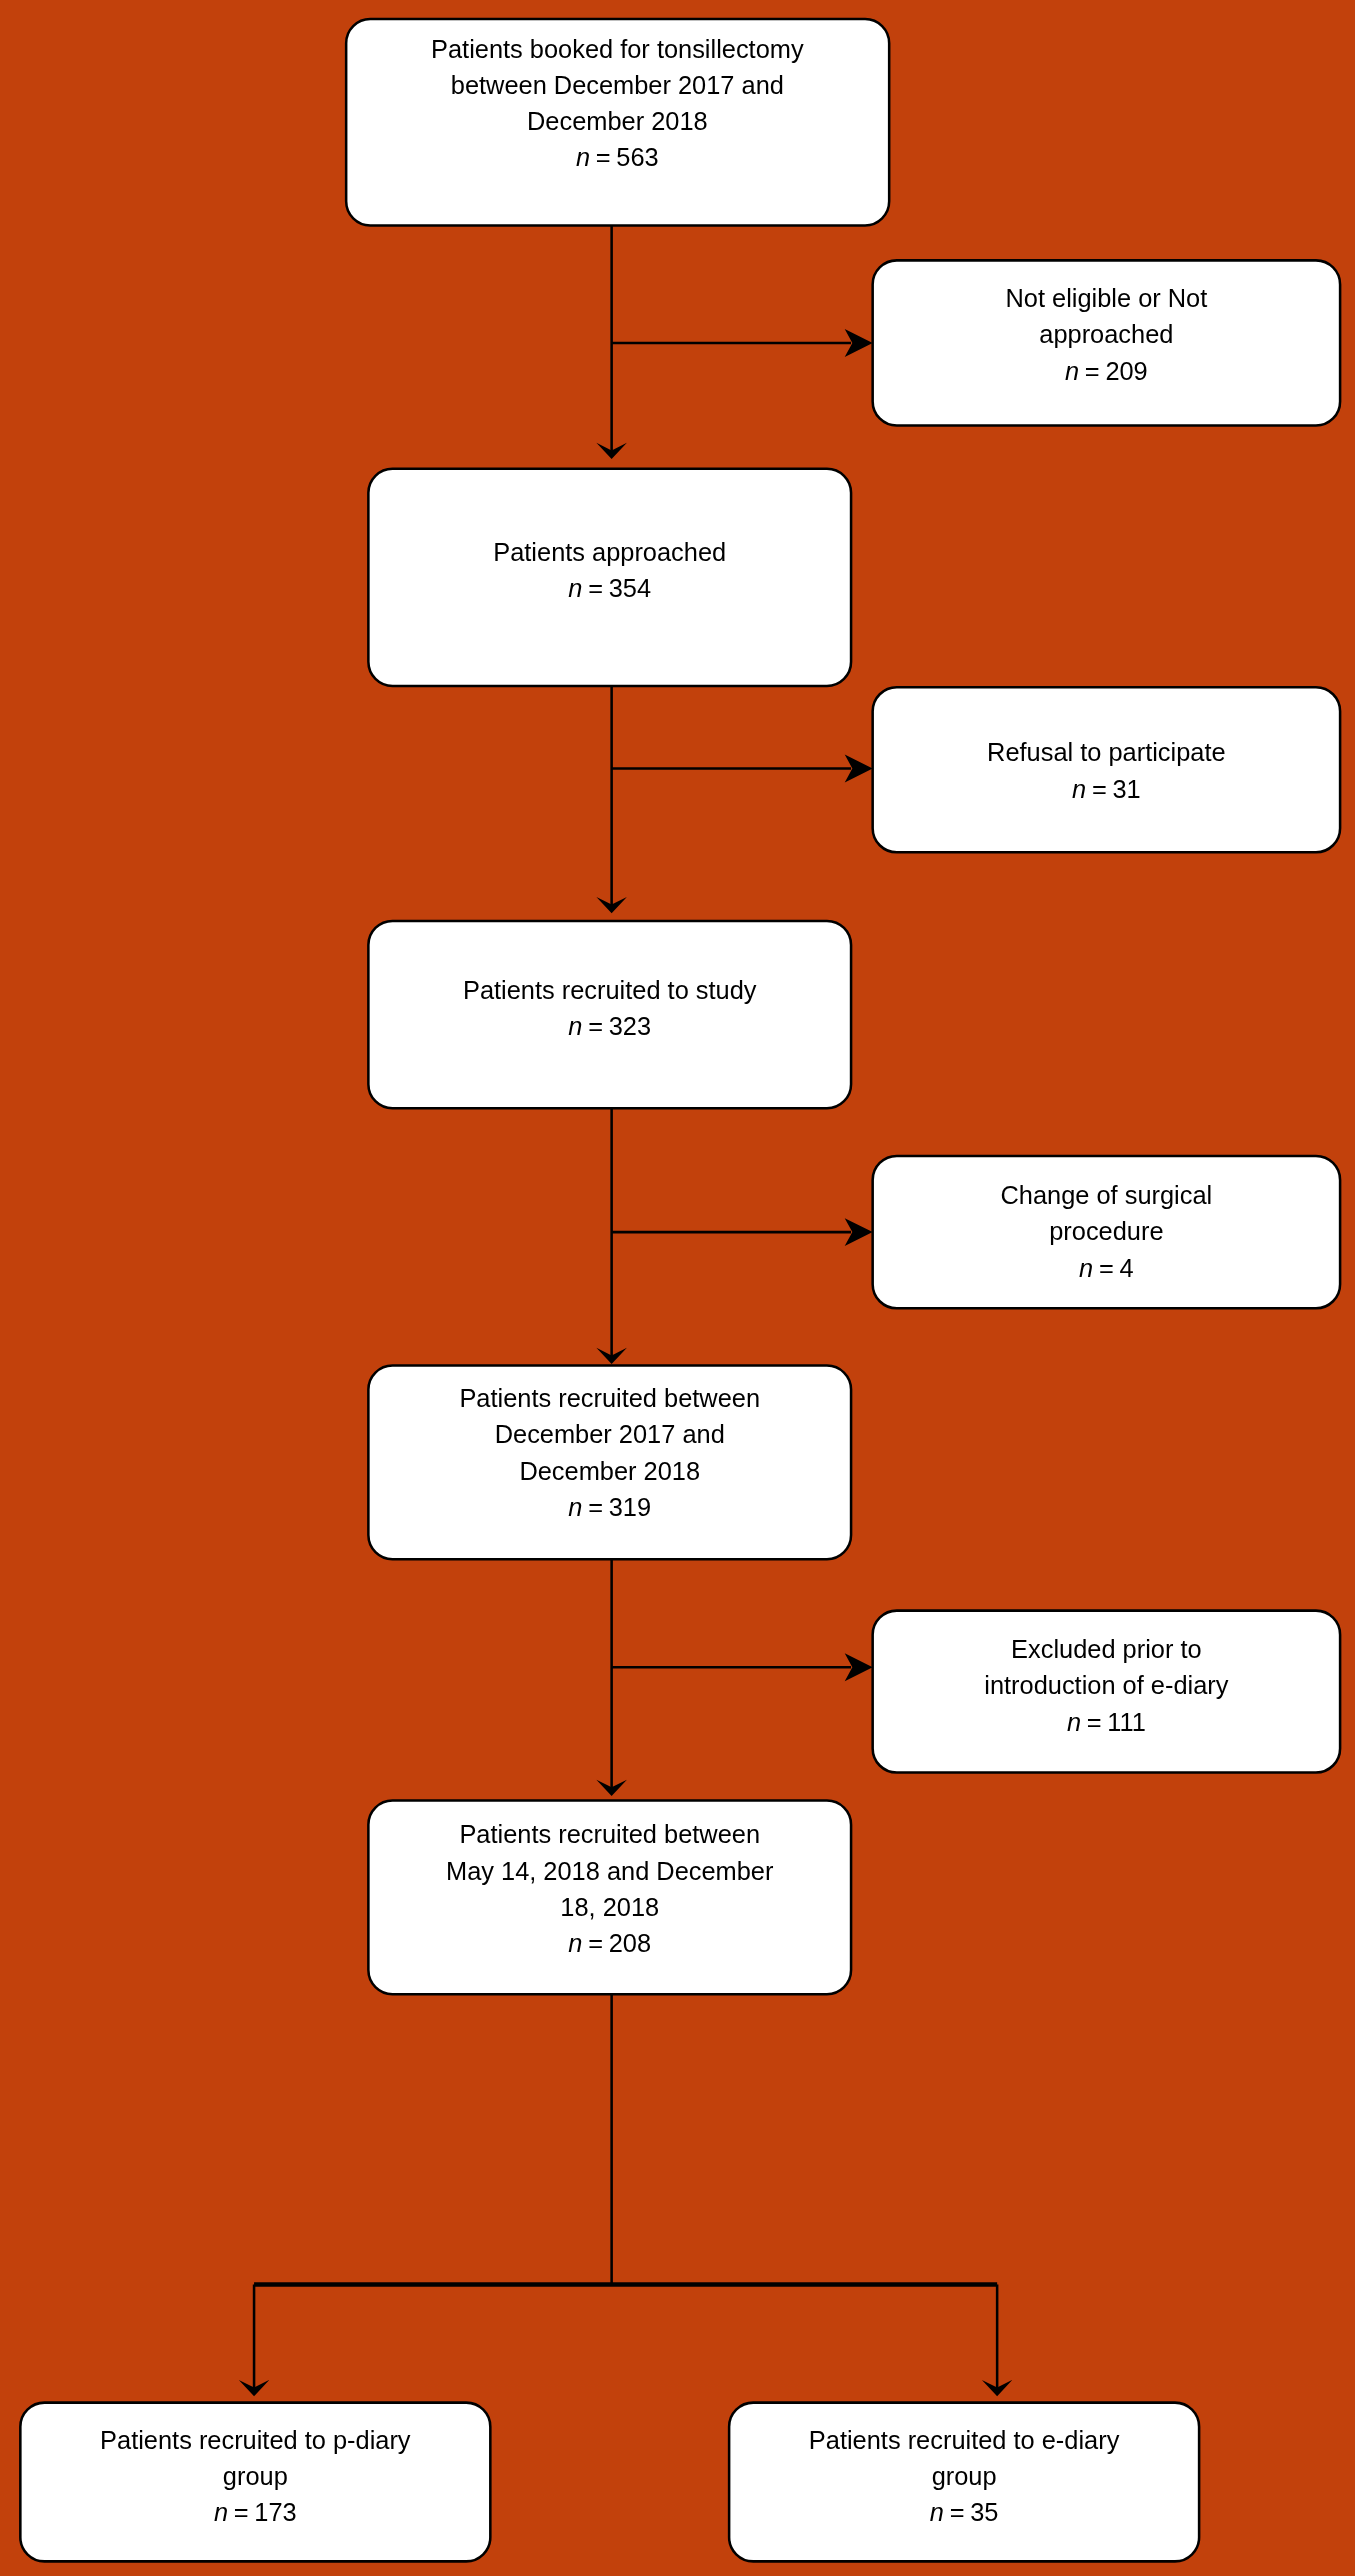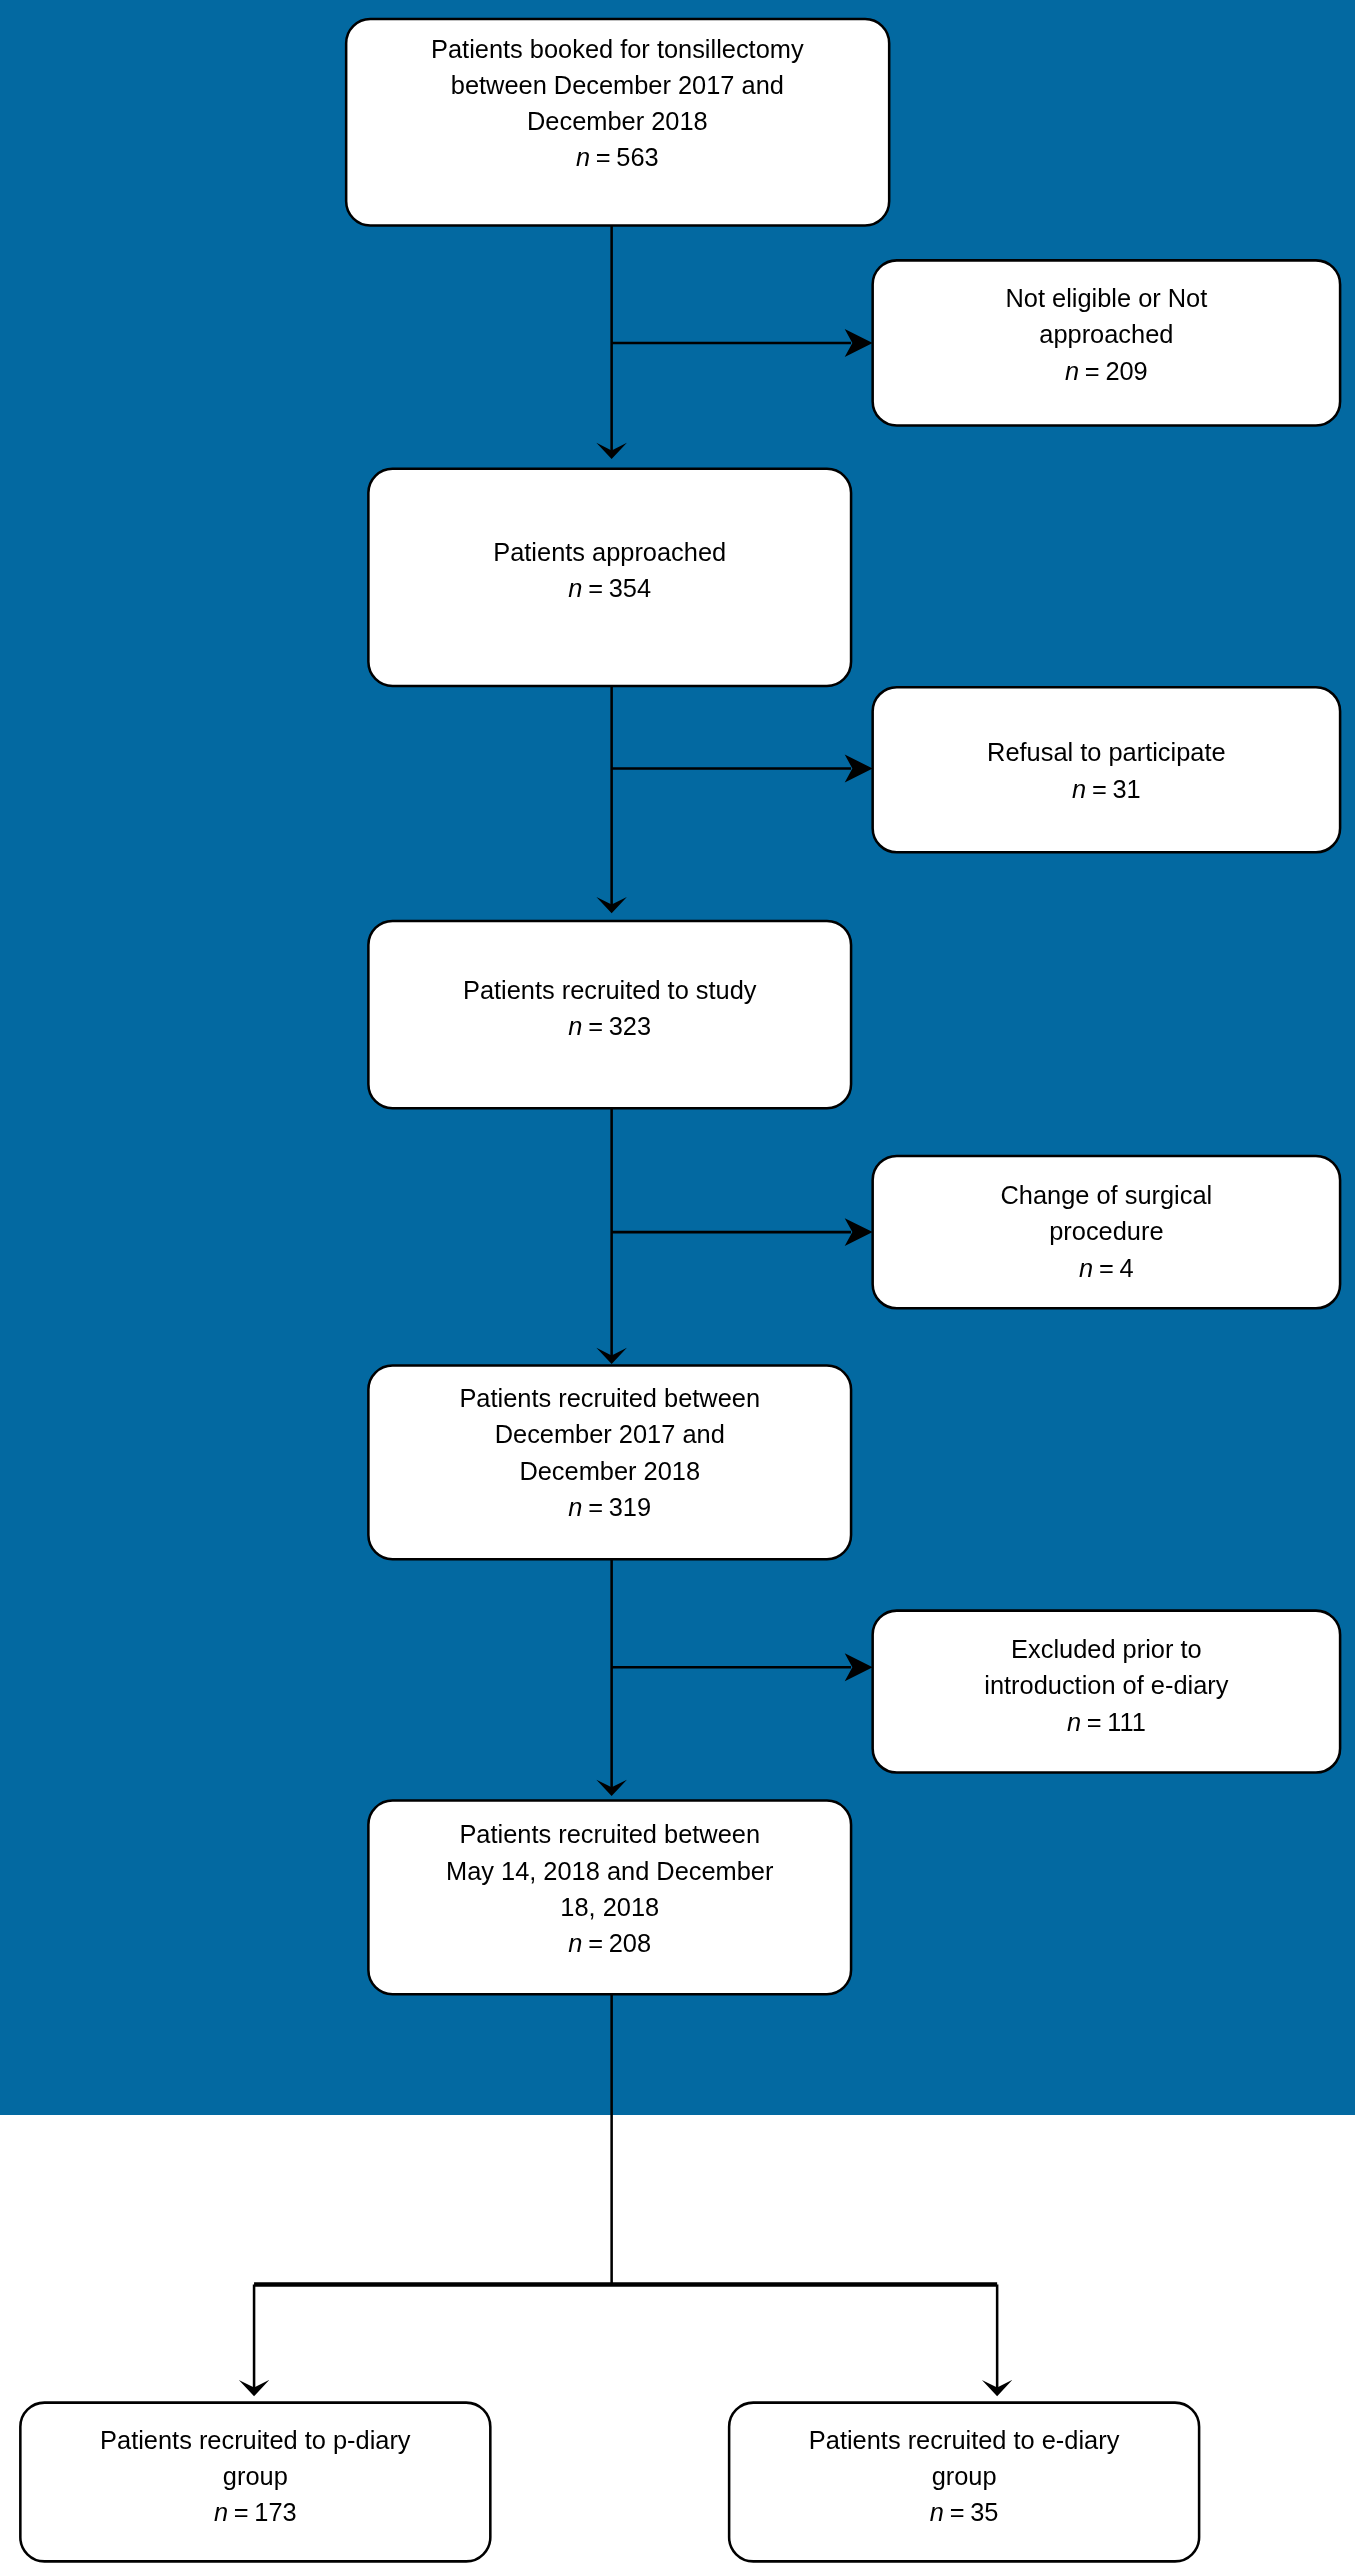--- a/index.html
+++ b/index.html
@@ -10,22 +10,22 @@
   }
   body {
     width: 1356px;
     height: 2576px;
     font-family: "Liberation Sans", sans-serif;
     overflow: hidden;
   }
   #flow-root {
     position: relative;
     width: 1356px;
-    height: 2115px;
-    background: #0369a1;
+    height: 2576px;
+    background: #c2410c;
   }
   svg.flow-canvas {
     position: absolute;
     top: 0;
     left: 0;
     width: 1356px;
     height: 2576px;
     display: block;
   }
   .node-box {

